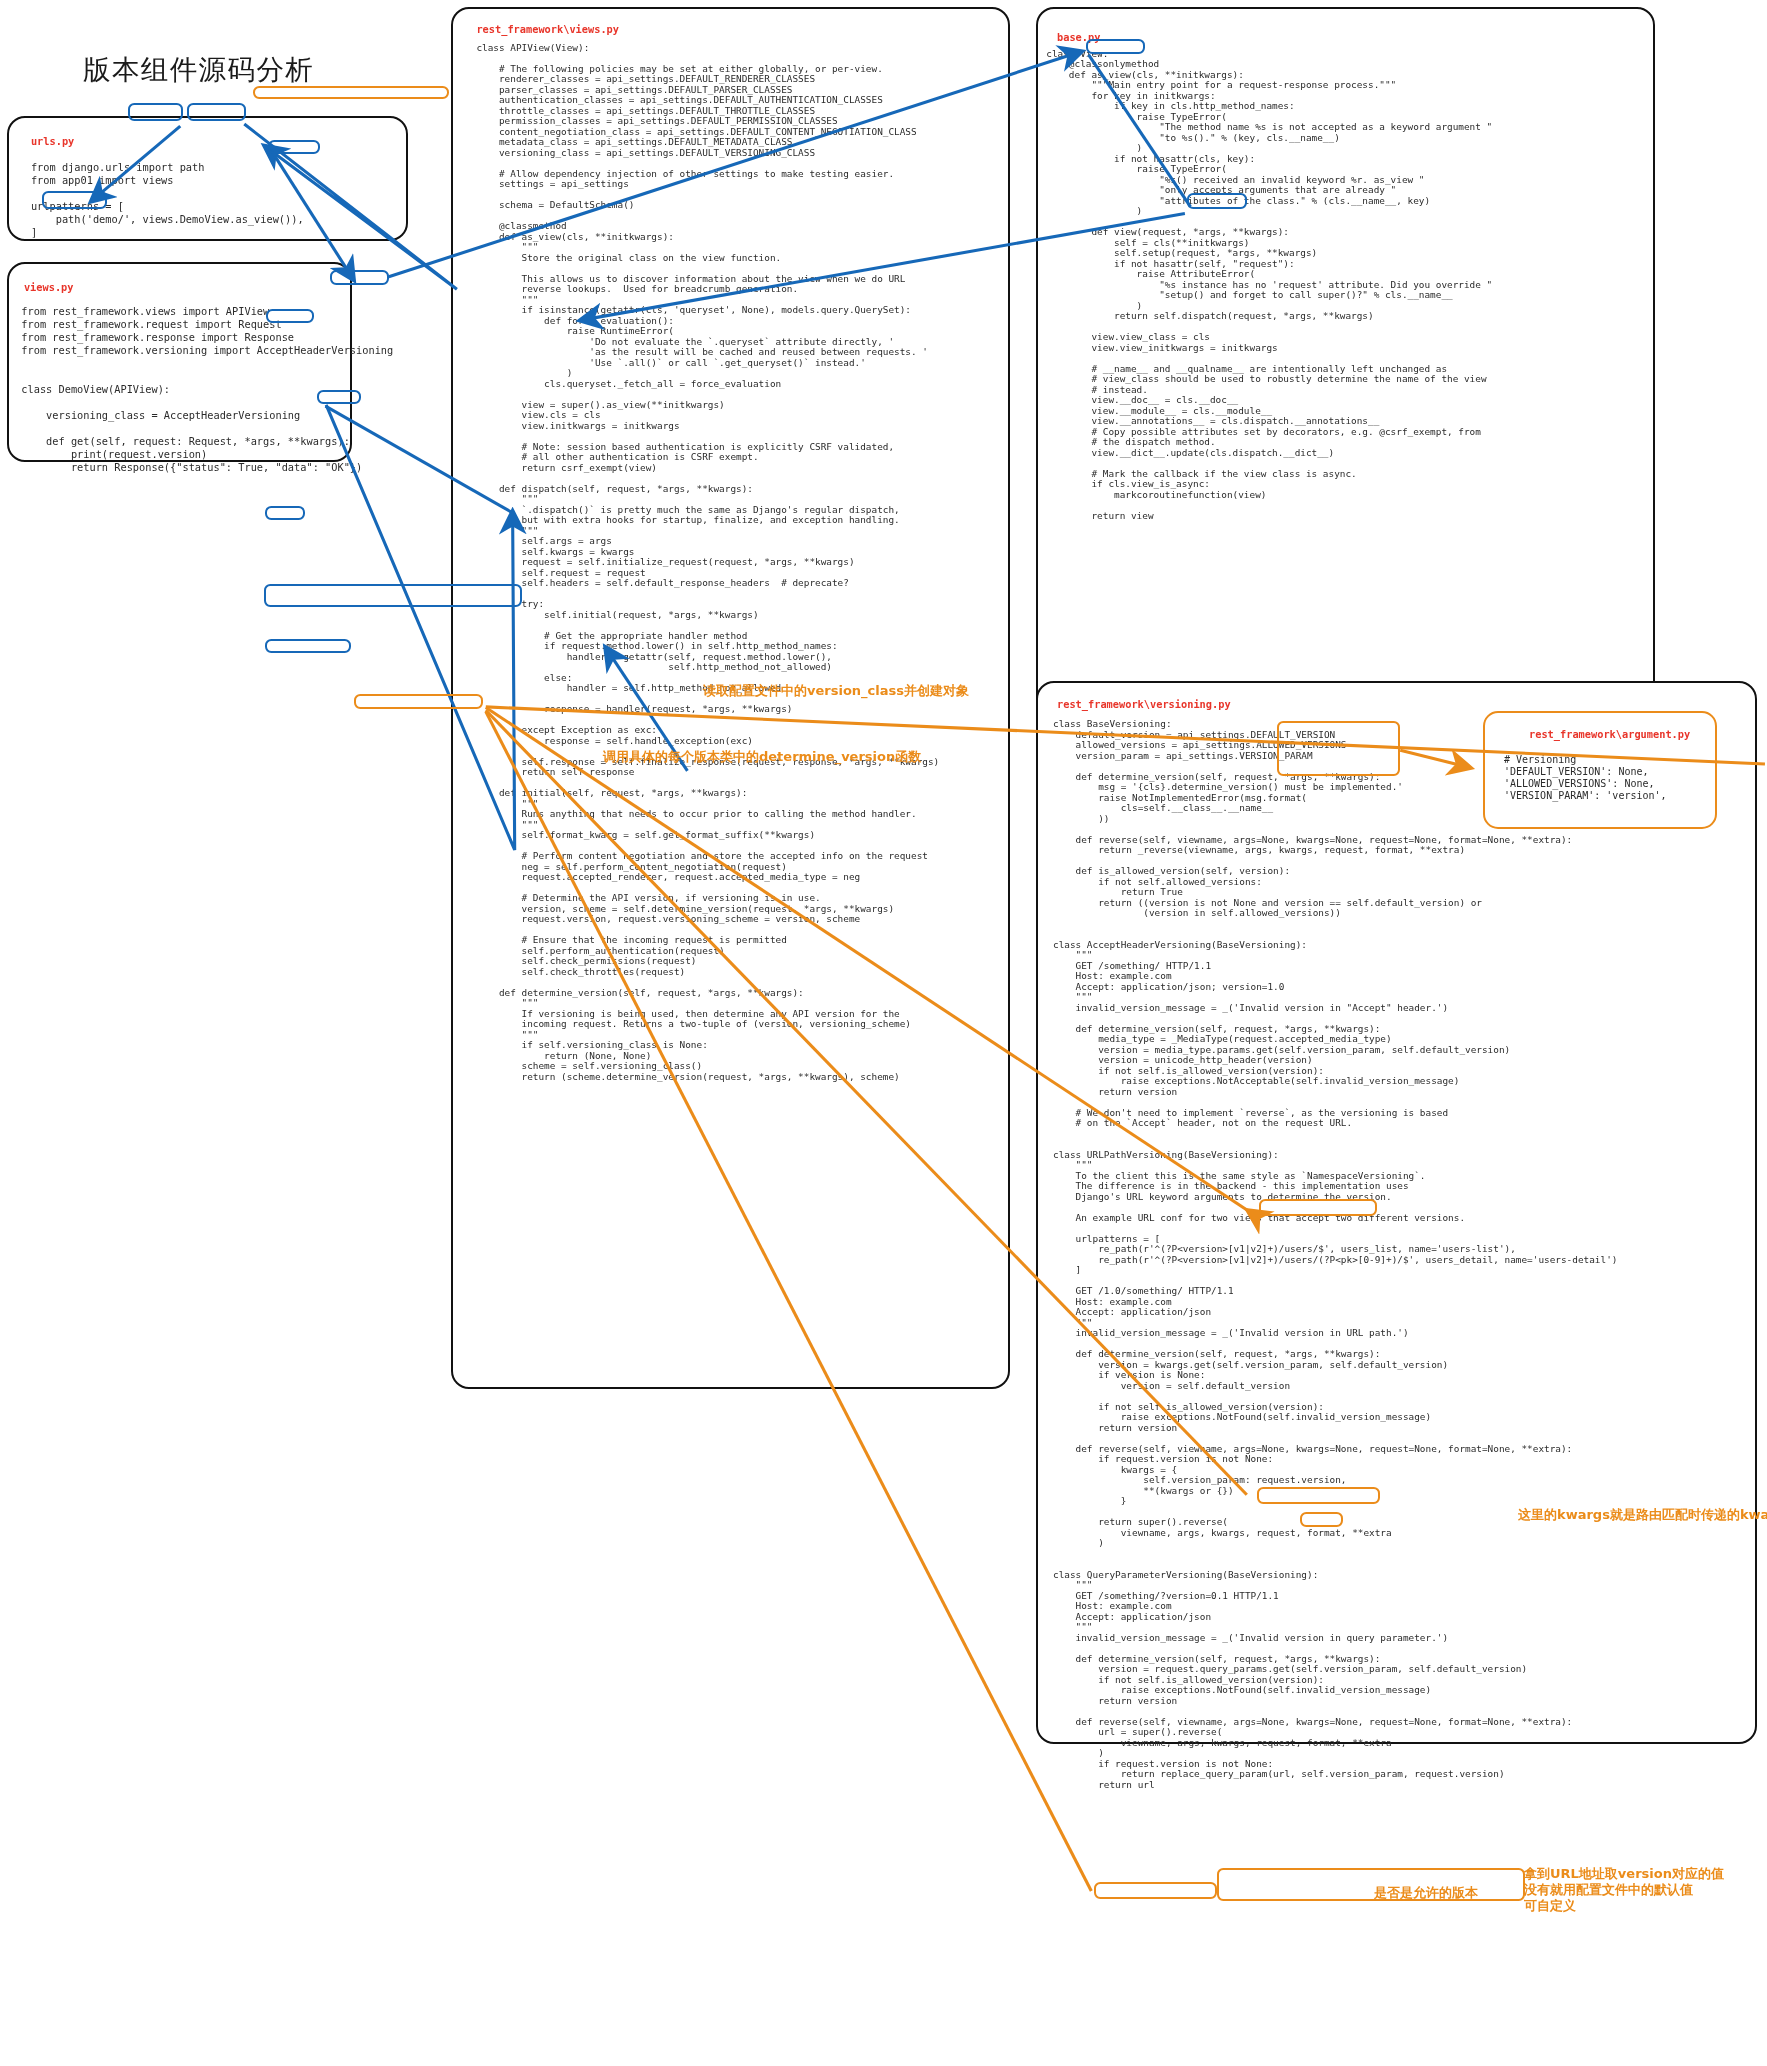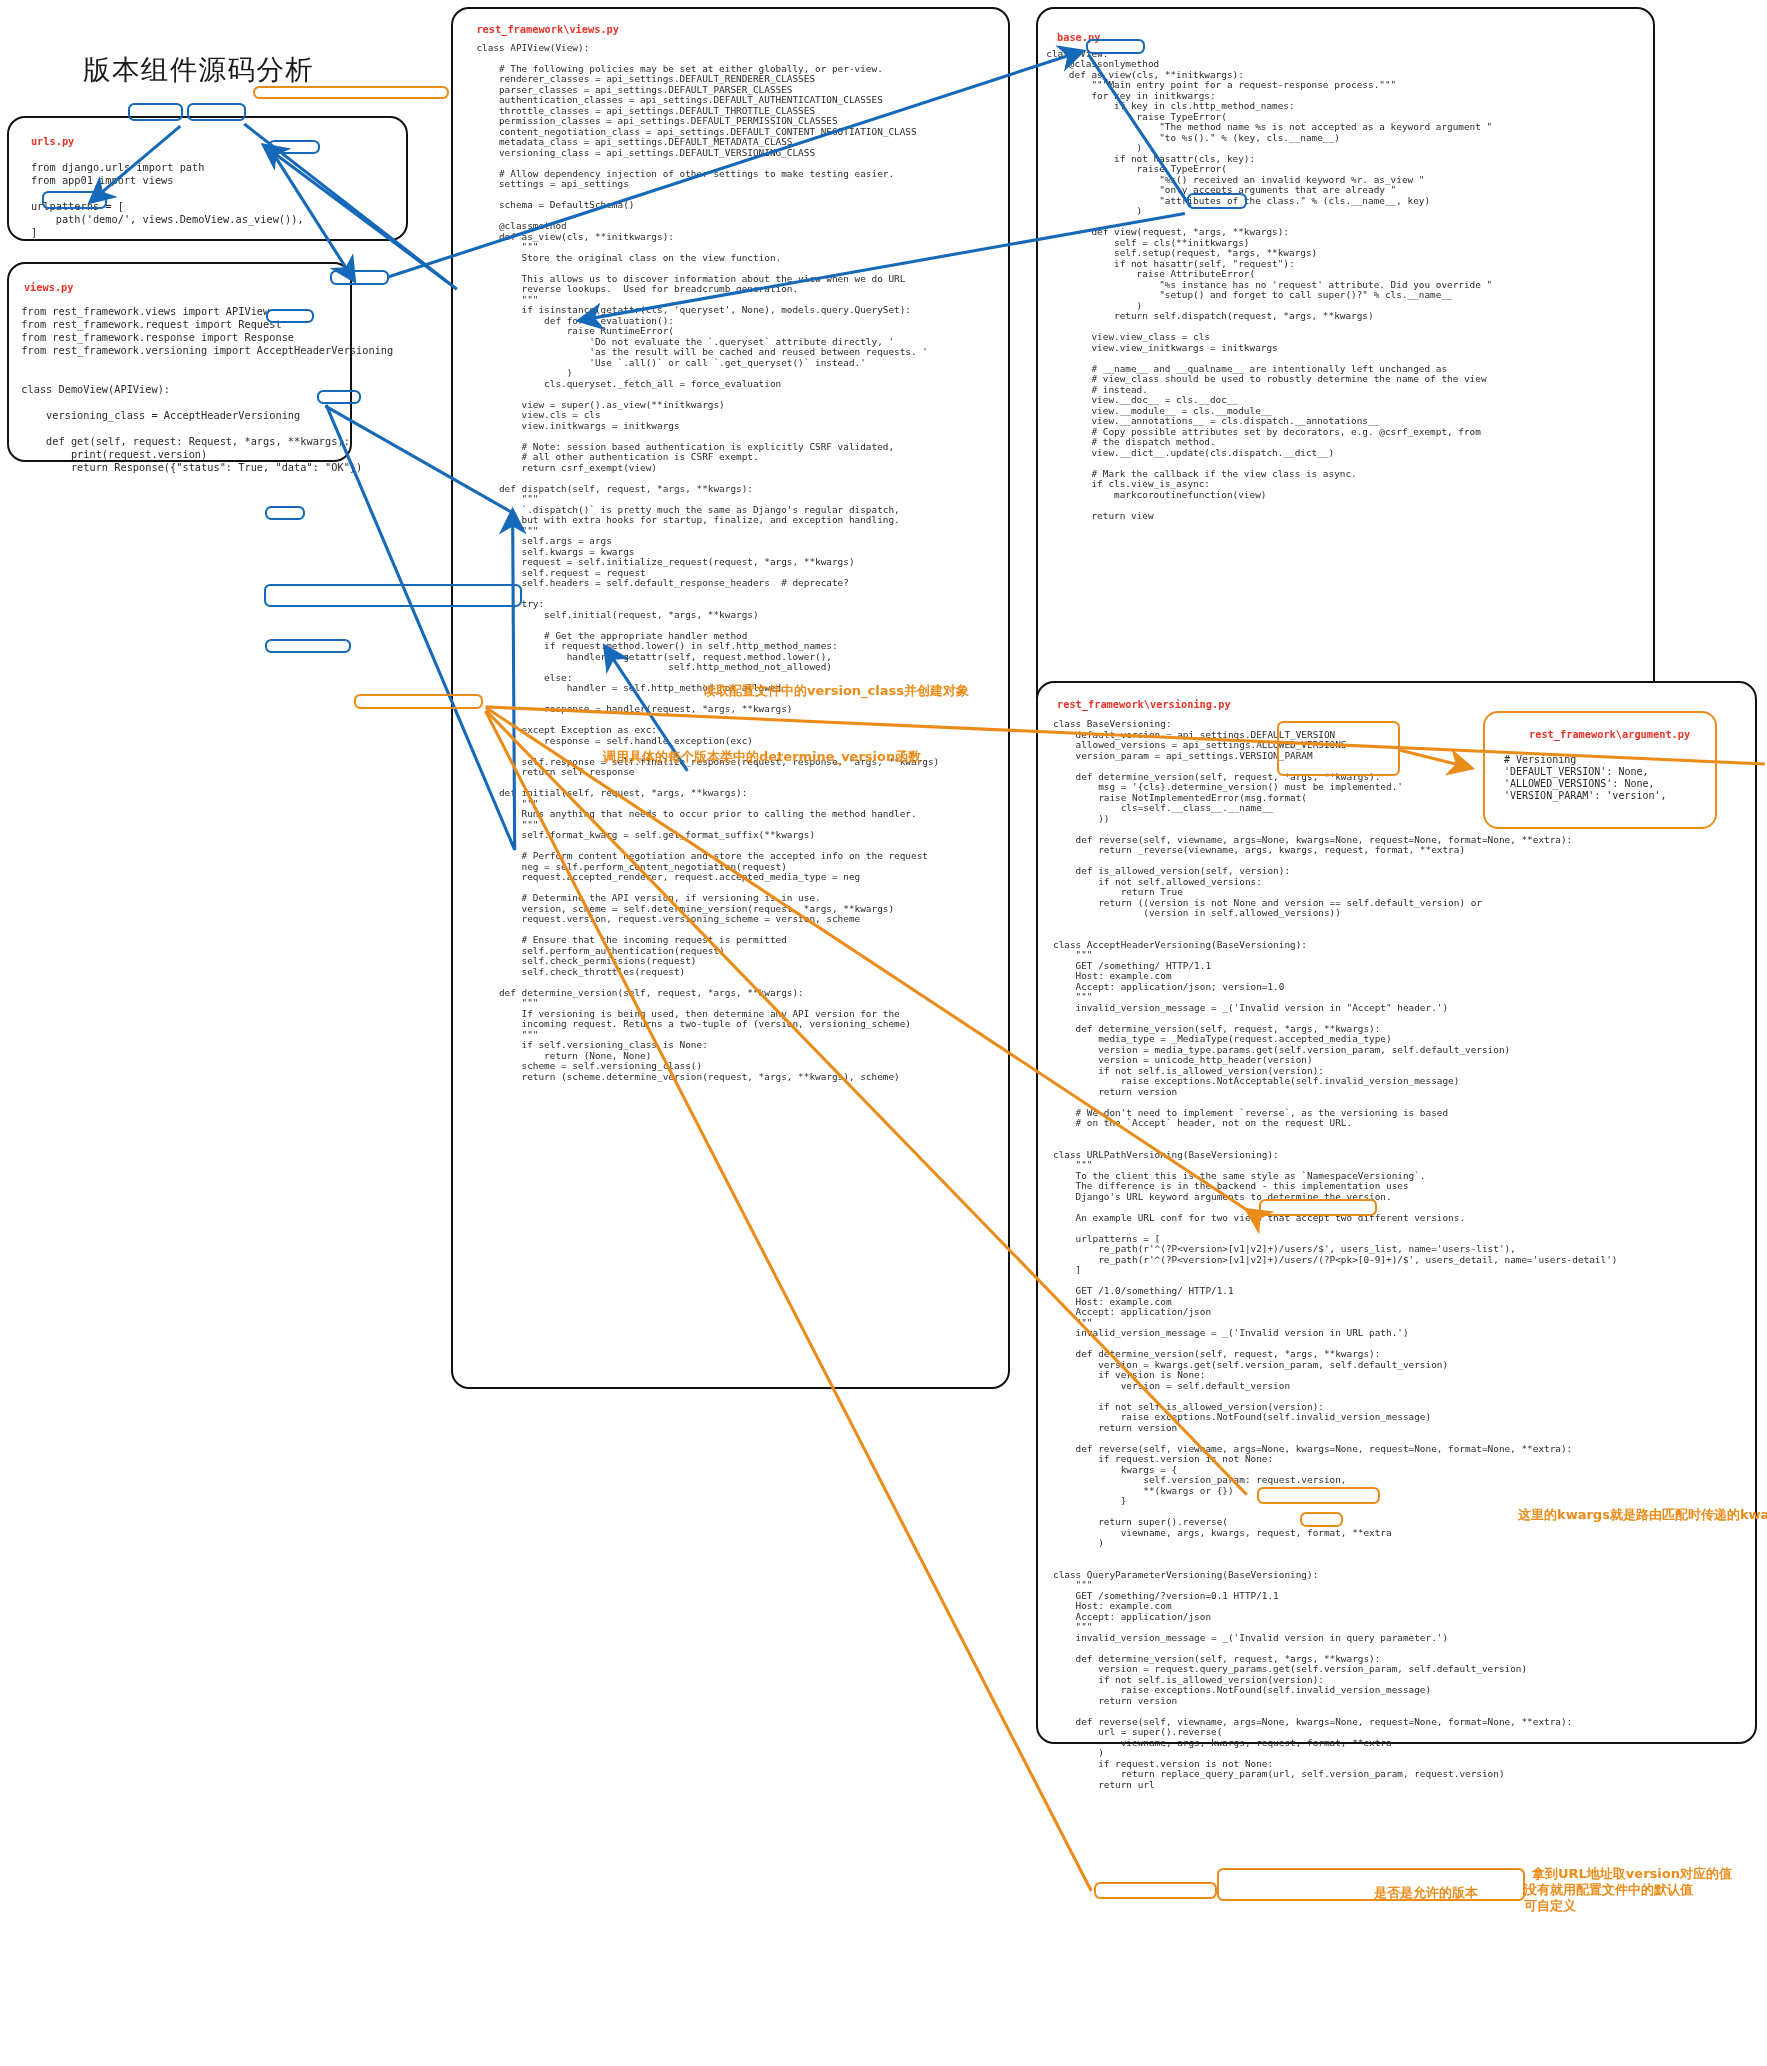--- a/index.html
+++ b/index.html
@@ -346,21 +346,21 @@
   <div class="hl o" style="left:1277px;top:721px;width:123px;height:55px;"></div>
   <div class="hl o" style="left:1259px;top:1199px;width:118px;height:16.5px;"></div>
   <div class="hl o" style="left:1257px;top:1487px;width:123px;height:16.5px;"></div>
   <div class="hl o" style="left:1300px;top:1512px;width:43px;height:15px;"></div>
   <div class="hl o" style="left:1094px;top:1882px;width:123px;height:16.5px;"></div>
   <div class="hl o" style="left:1217px;top:1868px;width:308px;height:33px;"></div>
 
   <div class="note" style="left:703px;top:685px;">读取配置文件中的version_class并创建对象</div>
   <div class="note" style="left:603px;top:709px;margin-top:42px;">调用具体的每个版本类中的determine_version函数</div>
   <div class="note" style="left:1518px;top:1509px;">这里的kwargs就是路由匹配时传递的kwargs</div>
-  <div class="note" style="left:1524px;top:1868px;margin-left:8px;">拿到URL地址取version对应的值</div>
+  <div class="note" style="left:1524px;top:1868px;">拿到URL地址取version对应的值</div>
   <div class="note" style="left:1524px;top:1884px;">没有就用配置文件中的默认值</div>
   <div class="note" style="left:1524px;top:1900px;">可自定义</div>
   <div class="note" style="left:1374px;top:1887px;">是否是允许的版本</div>
 
   <svg class="wires" viewBox="0 0 2568 3002">
     <defs>
       <marker id="abl" markerWidth="9" markerHeight="9" refX="7" refY="4.5" orient="auto">
         <path d="M0,0 L9,4.5 L0,9 L2.6,4.5 z" fill="#1668b8"></path>
       </marker>
       <marker id="aor" markerWidth="9" markerHeight="9" refX="7" refY="4.5" orient="auto">

